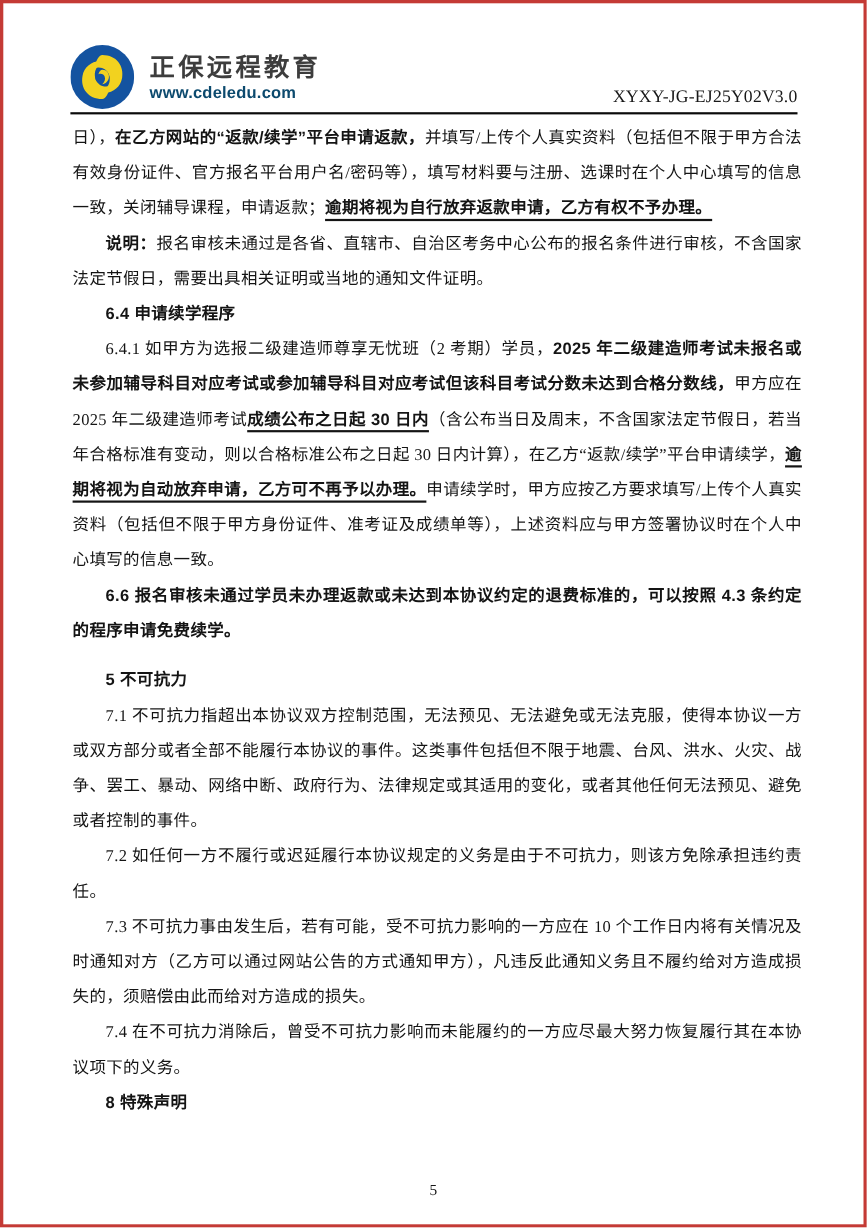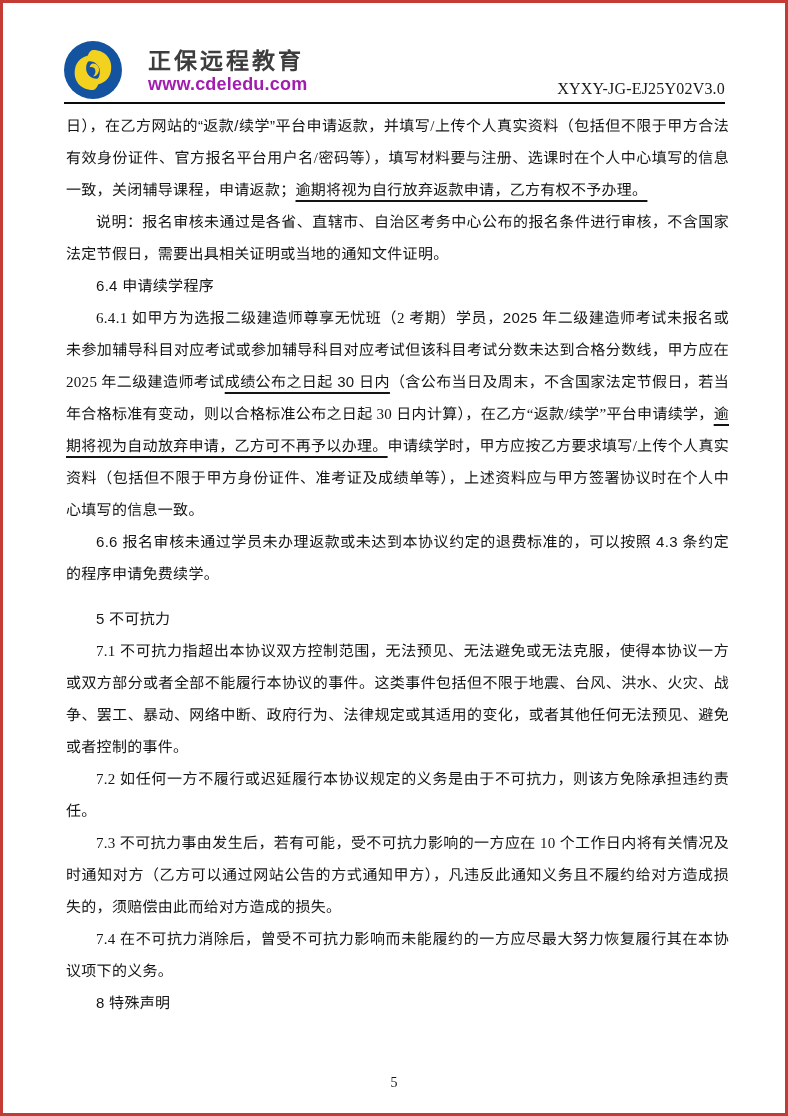--- a/index.html
+++ b/index.html
@@ -11,30 +11,30 @@
     border:3px solid #c43a35;
     overflow:hidden;
     font-family:"Liberation Serif","DejaVu Serif",serif;
     color:#141414;
   }
   
   .header{
     display:flex;justify-content:space-between;align-items:flex-end;
     margin:38px 60px 0 61px;
   }
-  .logo{display:flex;align-items:center;gap:26px;}
+  .logo{display:flex;align-items:center;gap:14px;}
   .logo-svg{width:58px;height:58px;display:block;}
   .logo-text{display:flex;flex-direction:column;justify-content:center;}
   .company-name{
     font-family:"Liberation Sans","DejaVu Sans",sans-serif;
     font-weight:700;font-size:23px;letter-spacing:3px;color:#3d3d3d;line-height:28px;
   }
   .company-site{
     font-family:"Liberation Sans","DejaVu Sans",sans-serif;
-    font-weight:700;font-size:18px;color:#a21caf;line-height:19px;letter-spacing:.2px;
+    font-weight:700;font-size:15px;color:#0c4a6e;line-height:19px;letter-spacing:.2px;
   }
   .doc-code{
     font-family:"Liberation Serif","DejaVu Serif",serif;
     font-size:16px;color:#181818;padding-bottom:1px;letter-spacing:.2px;
   }
   .header-rule{
     margin:3px 60px 0 61px;height:0;
     border-top:2px solid #0a0a0a;
   }
   
@@ -43,21 +43,21 @@
     width:663px;
     font-size:15px;
     line-height:32px;
     text-align:justify;
     text-justify:inter-character;
     letter-spacing:.3px;
   }
   .para{margin:0;text-indent:2em;}
   .para.no-indent{text-indent:0;}
   .para.heading{font-weight:700;font-family:"Liberation Sans","DejaVu Sans",sans-serif;}
-  .b{font-weight:400;font-family:"Liberation Sans","DejaVu Sans",sans-serif;}
+  .b{font-weight:700;font-family:"Liberation Sans","DejaVu Sans",sans-serif;}
   .u{text-decoration:underline;text-underline-offset:5px;text-decoration-thickness:1.5px;}
   
   .footer{
     position:absolute;left:0;bottom:22px;width:100%;
     text-align:center;font-size:14px;color:#151515;
   }
 </style>
 </head>
 <body>
 

